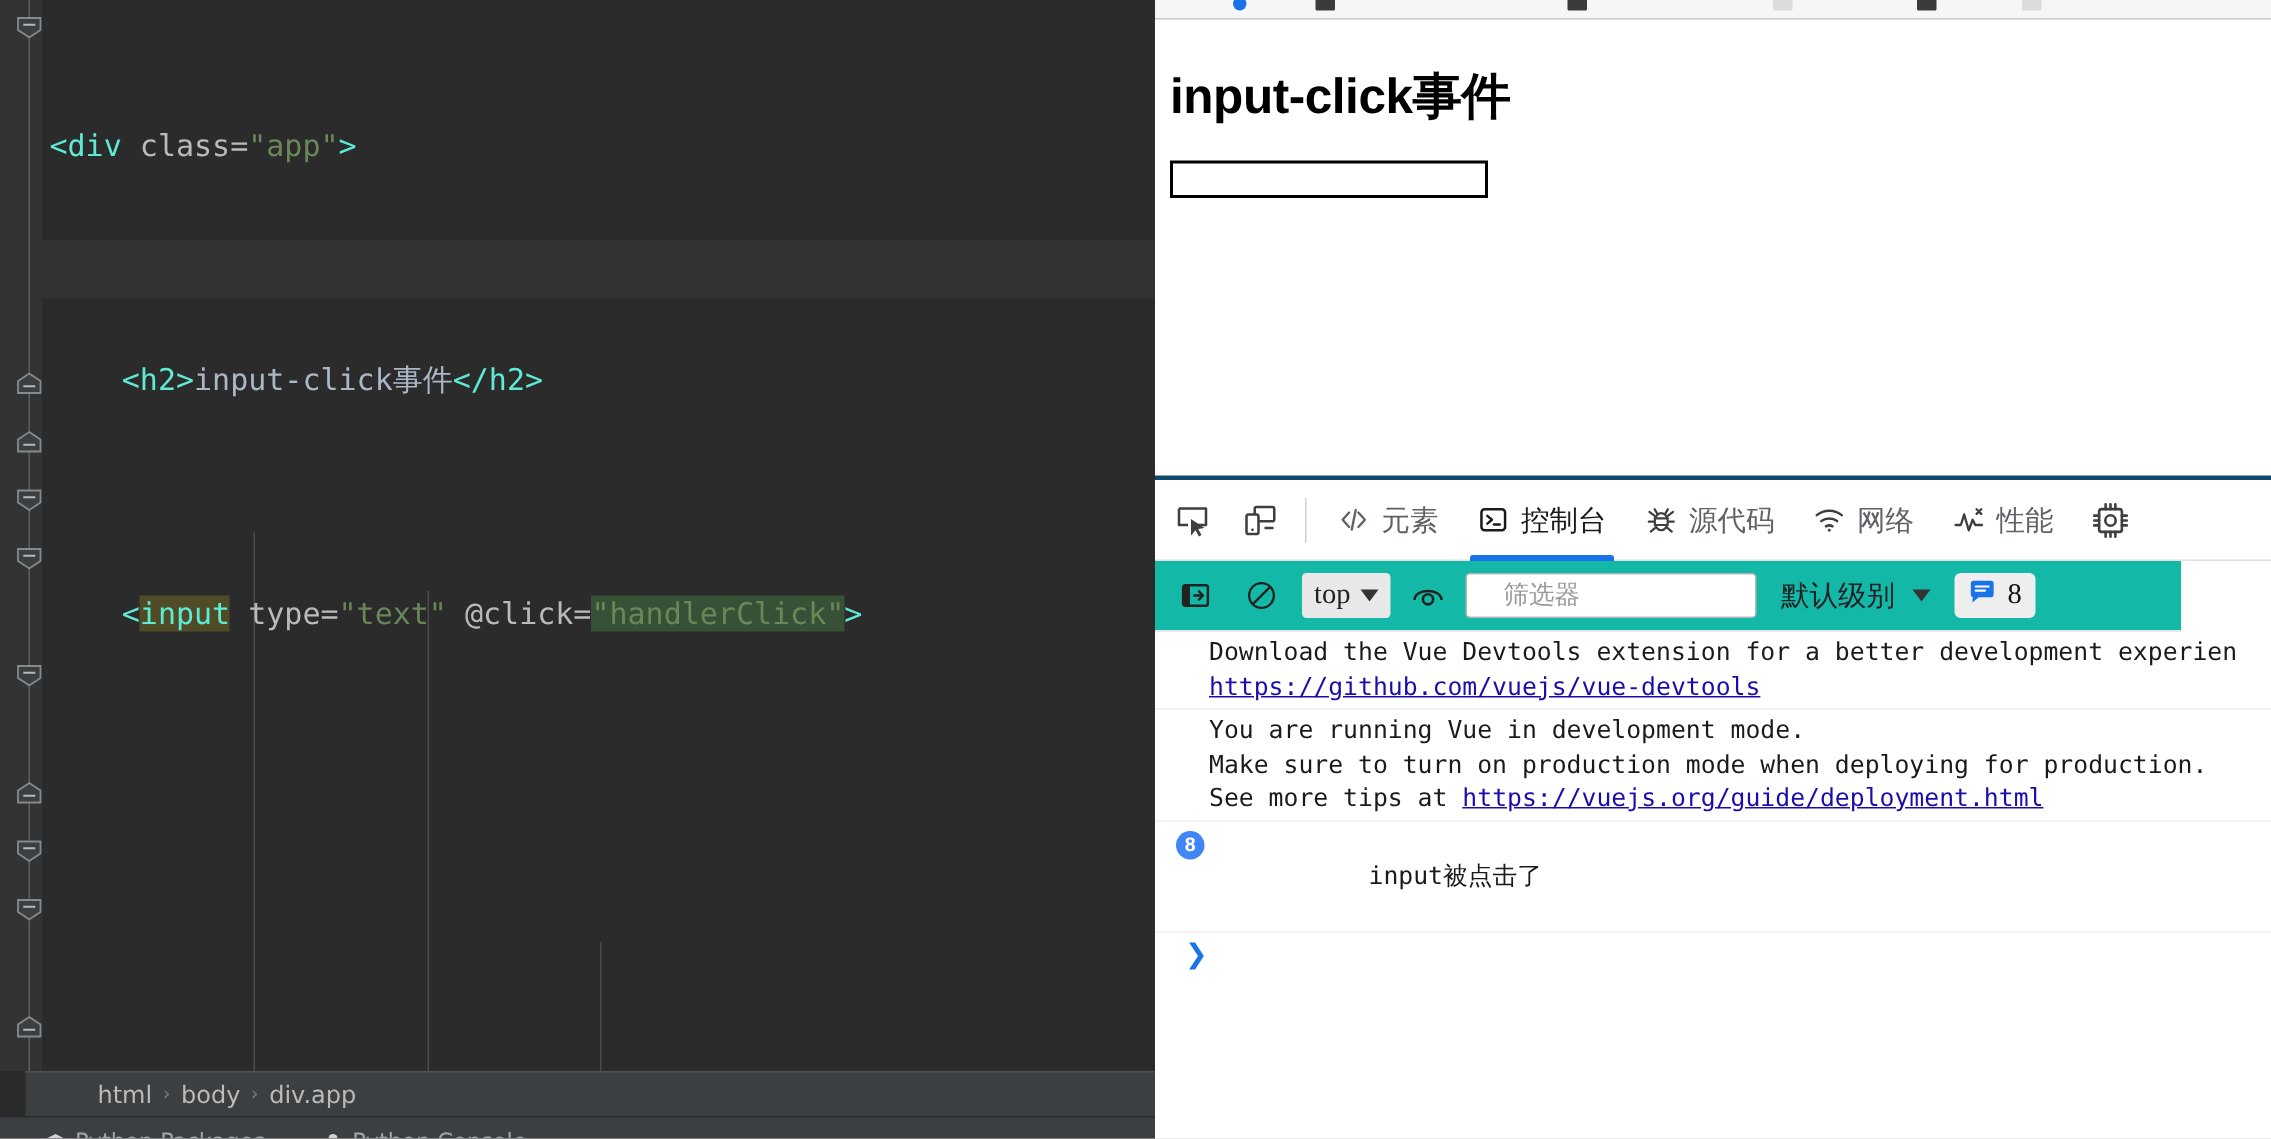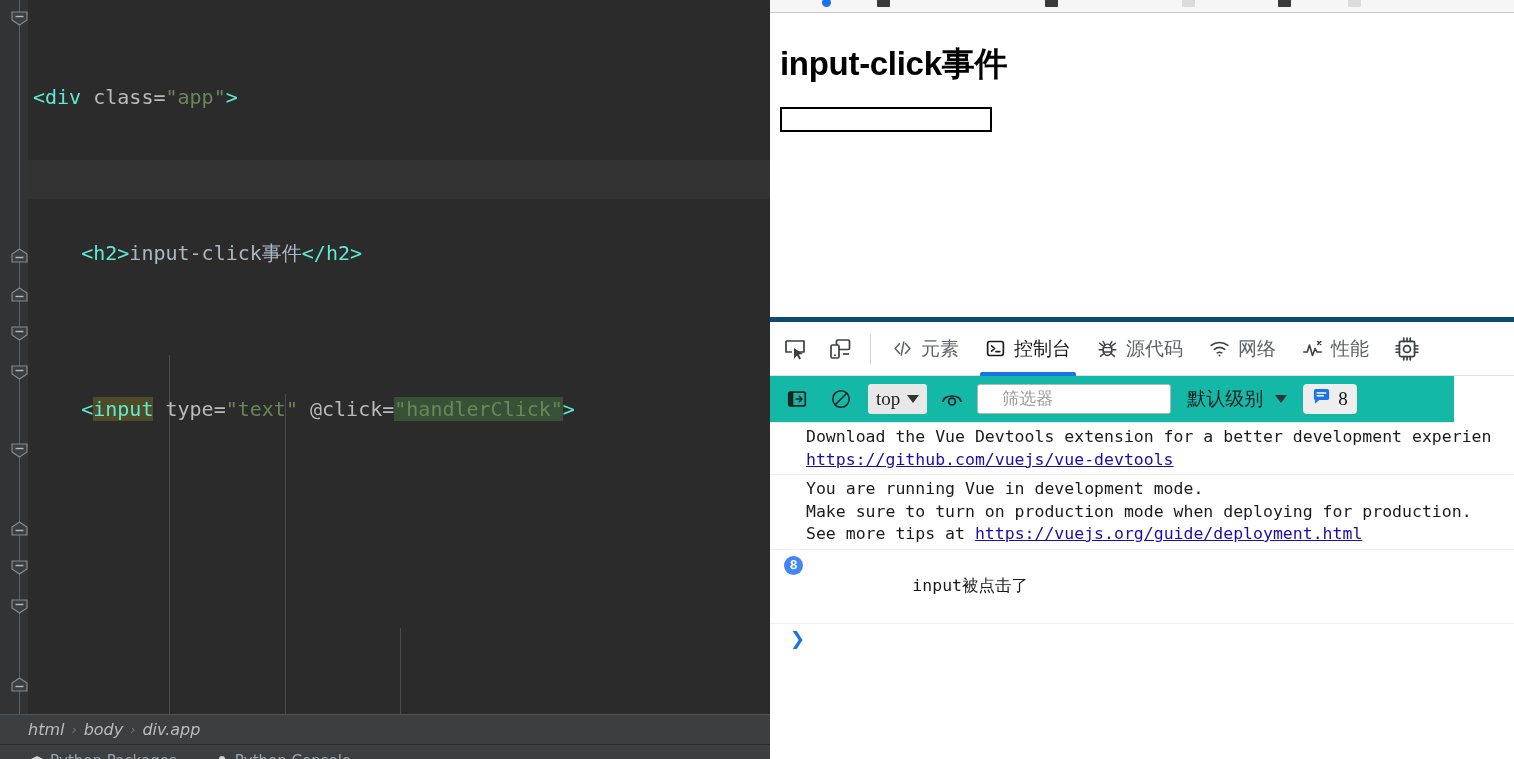--- a/index.html
+++ b/index.html
@@ -55,24 +55,24 @@
   .attrv  { color: #6a8759; }
   .punct  { color: #a9b7c6; }
   .hl-word{ background: #504b27; }
   .hl-sel { background: #365135; }
   .indent-guide {
     position: absolute; width: 1px; background: #4b4b4b;
   }
 
   
   .ide-breadcrumb {
-    position: absolute; left: 0; top: 714px; width: 770px; height: 30px;
+    position: absolute; left: 17px; top: 714px; width: 770px; height: 30px;
     background: #3c3f41; border-top: 1px solid #4e5254;
-    display: flex; align-items: center; padding-left: 28px;
-    font-family: "DejaVu Sans", sans-serif; font-size: 16px; color: #bbbbbb; font-style: italic;
+    display: flex; align-items: center; padding-left: 48px;
+    font-family: "DejaVu Sans", sans-serif; font-size: 16px; color: #bbbbbb;
   }
   .bc-item { color: #bbbbbb; }
   .bc-sep { color: #787878; margin: 0 7px; font-size: 13px; }
 
   
   .ide-statusbar {
     position: absolute; left: 0; top: 744px; width: 770px; height: 15px;
     background: #3c3f41; border-top: 1px solid #2b2b2b;
     overflow: hidden;
     display: flex; align-items: flex-start; padding-left: 30px; gap: 38px;
@@ -111,21 +111,21 @@
   .page-input {
     position: absolute; left: 10px; top: 93px; width: 212px; height: 25px;
     border: 2px solid #000; background: #fff; outline: none;
     font-family: "Liberation Sans", sans-serif; font-size: 14px;
     padding: 0 3px;
   }
 
   
   .devtools {
     position: absolute; left: 0; top: 317px; width: 744px; height: 442px;
-    background: #ffffff; border-top: 5px solid #0c4a6e;
+    background: #ffffff; border-top: 3px solid #0c4a6e;
   }
   .dt-tabbar {
     position: absolute; left: 0; top: 0; width: 744px; height: 54px;
     background: #ffffff; border-bottom: 1px solid #e0e0e0;
     display: flex; align-items: center;
   }
   .dt-toolbtn {
     width: 40px; height: 40px; margin-left: 5px;
     display: flex; align-items: center; justify-content: center;
     border-radius: 4px; cursor: pointer;

